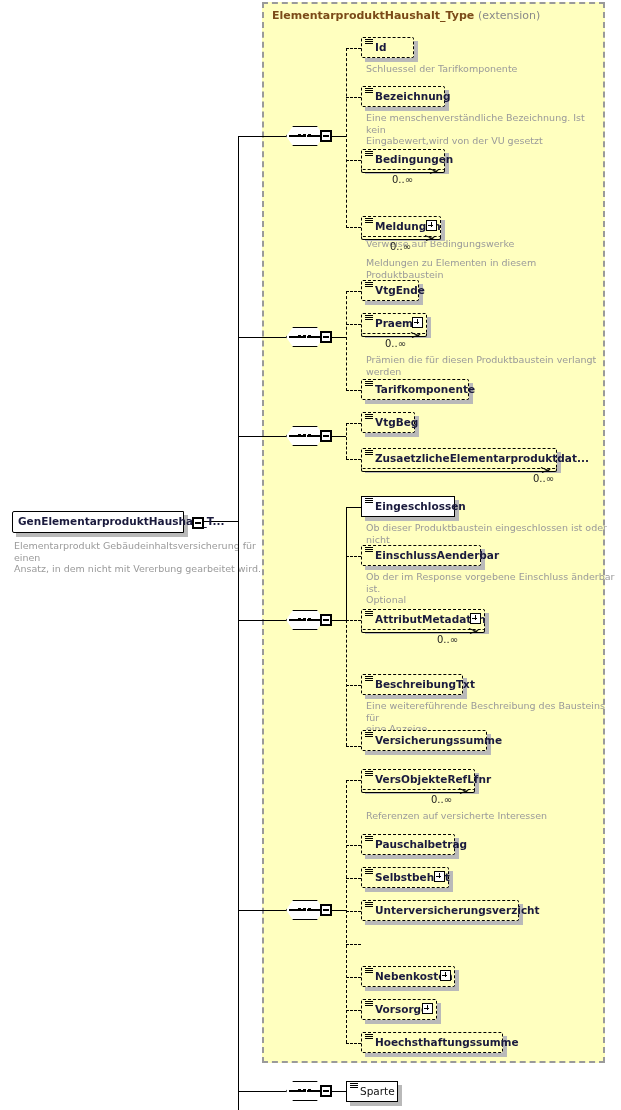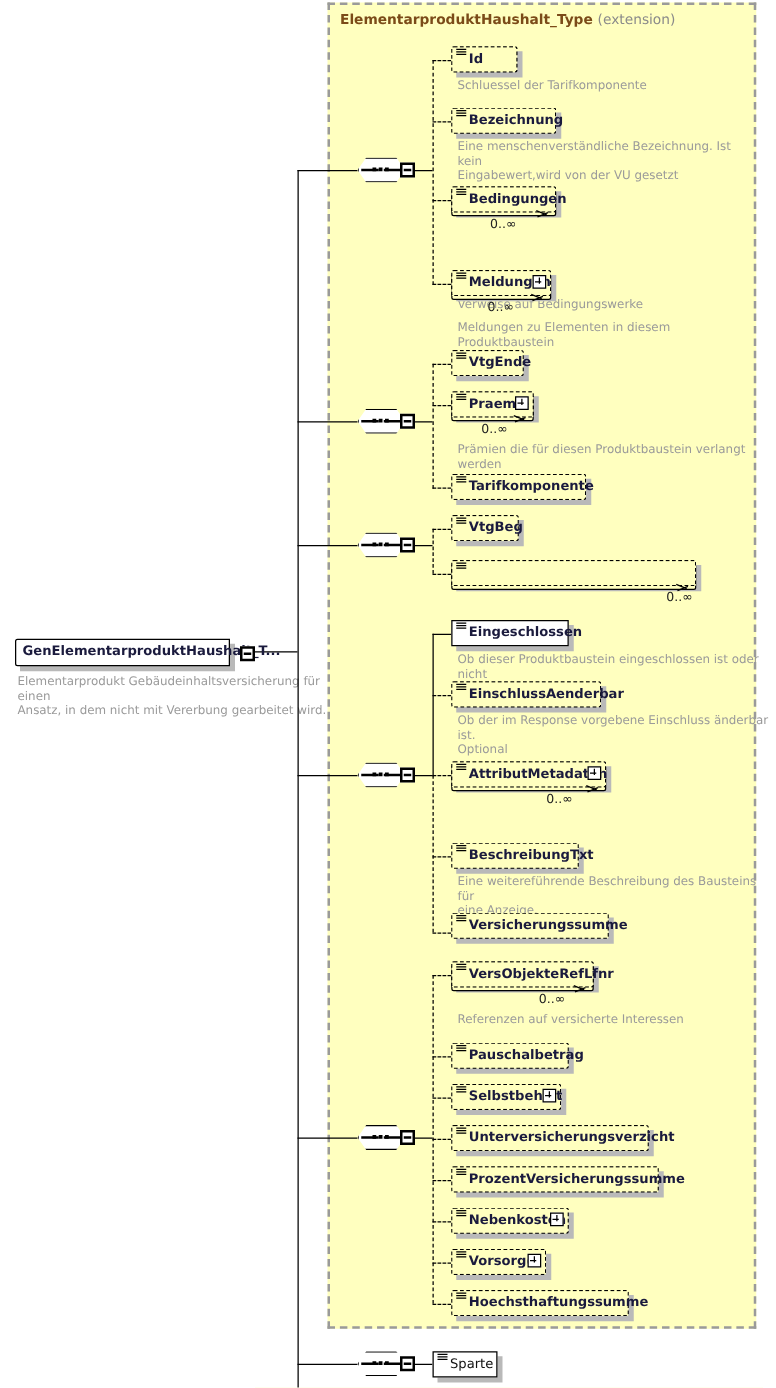--- a/index.html
+++ b/index.html
@@ -321,20 +321,21 @@
 
   <div class="dash-h" style="left:346px;top:459px;width:15px;"></div>
   <div class="el repeat" style="left:361px;top:448px;width:196px;">
     <div class="shadow"></div>
       <div class="box"></div>
     <div class="glyph">
         <i></i>
         <i></i>
         <i></i>
       </div>
+    <div class="label">ZusaetzlicheElementarproduktdat...</div>
     <div class="tail"></div>
   </div>
   <div class="mult" style="left:533px;top:473px;">0..∞</div>
 
   <div class="ln h" style="left:238px;top:620px;width:48px;"></div>
   <div class="seq" style="left:286px;top:610px;">
     <div class="shadow"></div>
       <div class="body"></div>
     <div class="bar"></div>
       <div class="dots">
@@ -480,30 +481,20 @@
       <div class="box"></div>
     <div class="glyph">
         <i></i>
         <i></i>
         <i></i>
       </div>
     <div class="label">Unterversicherungsverzicht</div>
   </div>
 
   <div class="dash-h" style="left:346px;top:944px;width:15px;"></div>
-  <div class="el" style="left:361px;top:933px;width:166px;">
-    <div class="shadow"></div>
-      <div class="box"></div>
-    <div class="glyph">
-        <i></i>
-        <i></i>
-        <i></i>
-      </div>
-    <div class="label">ProzentVersicherungssumme</div>
-  </div>
 
   <div class="dash-h" style="left:346px;top:977px;width:15px;"></div>
   <div class="el" style="left:361px;top:966px;width:94px;">
     <div class="shadow"></div>
       <div class="box"></div>
     <div class="glyph">
         <i></i>
         <i></i>
         <i></i>
       </div>

